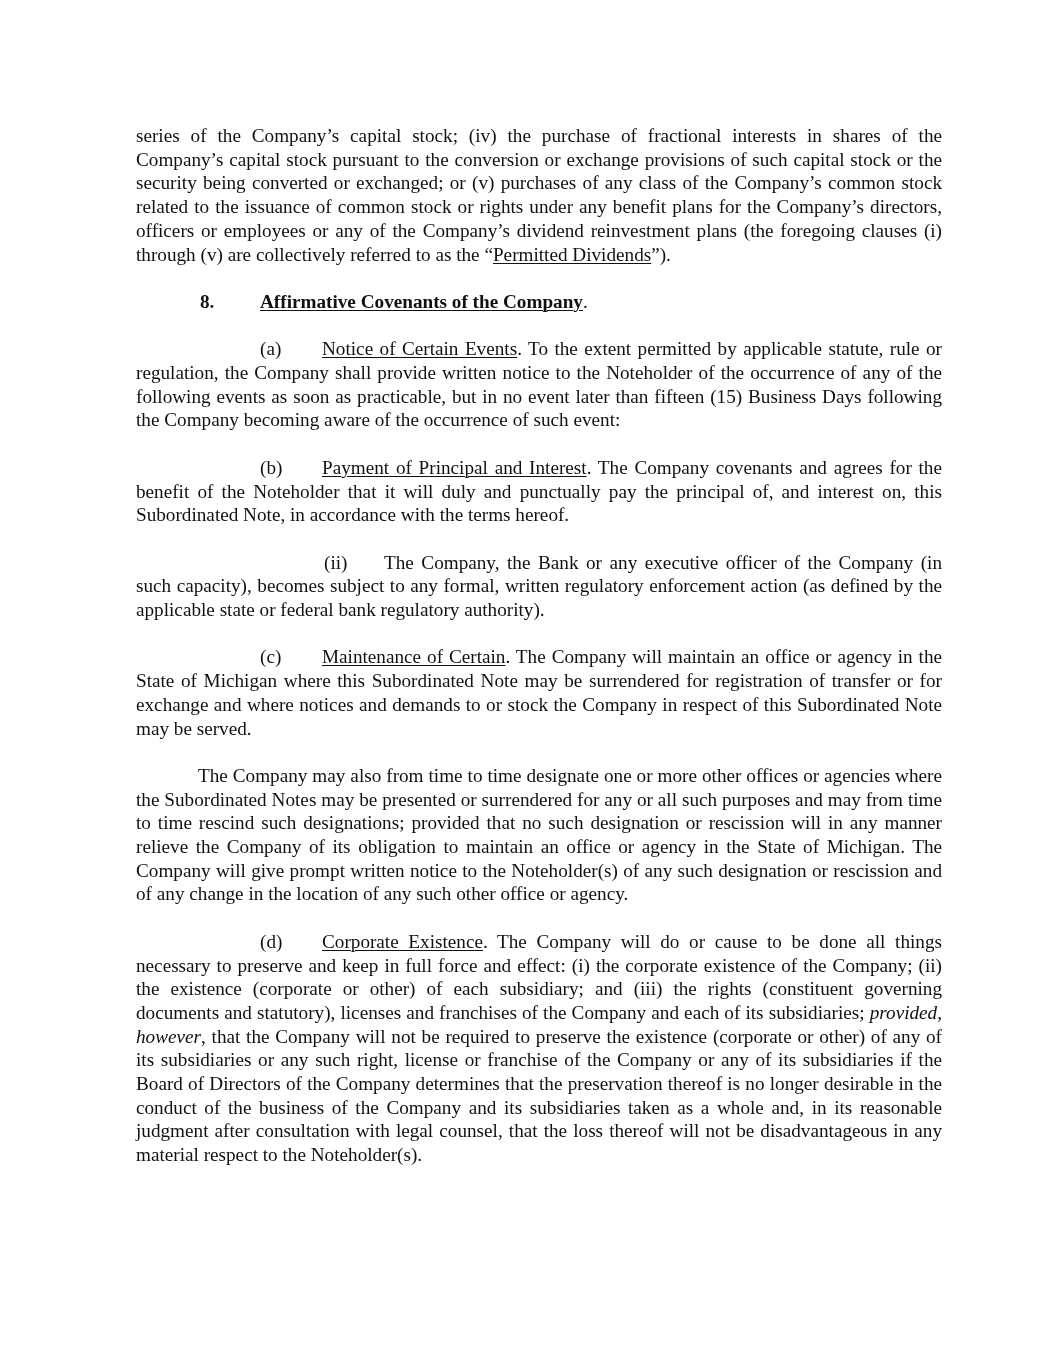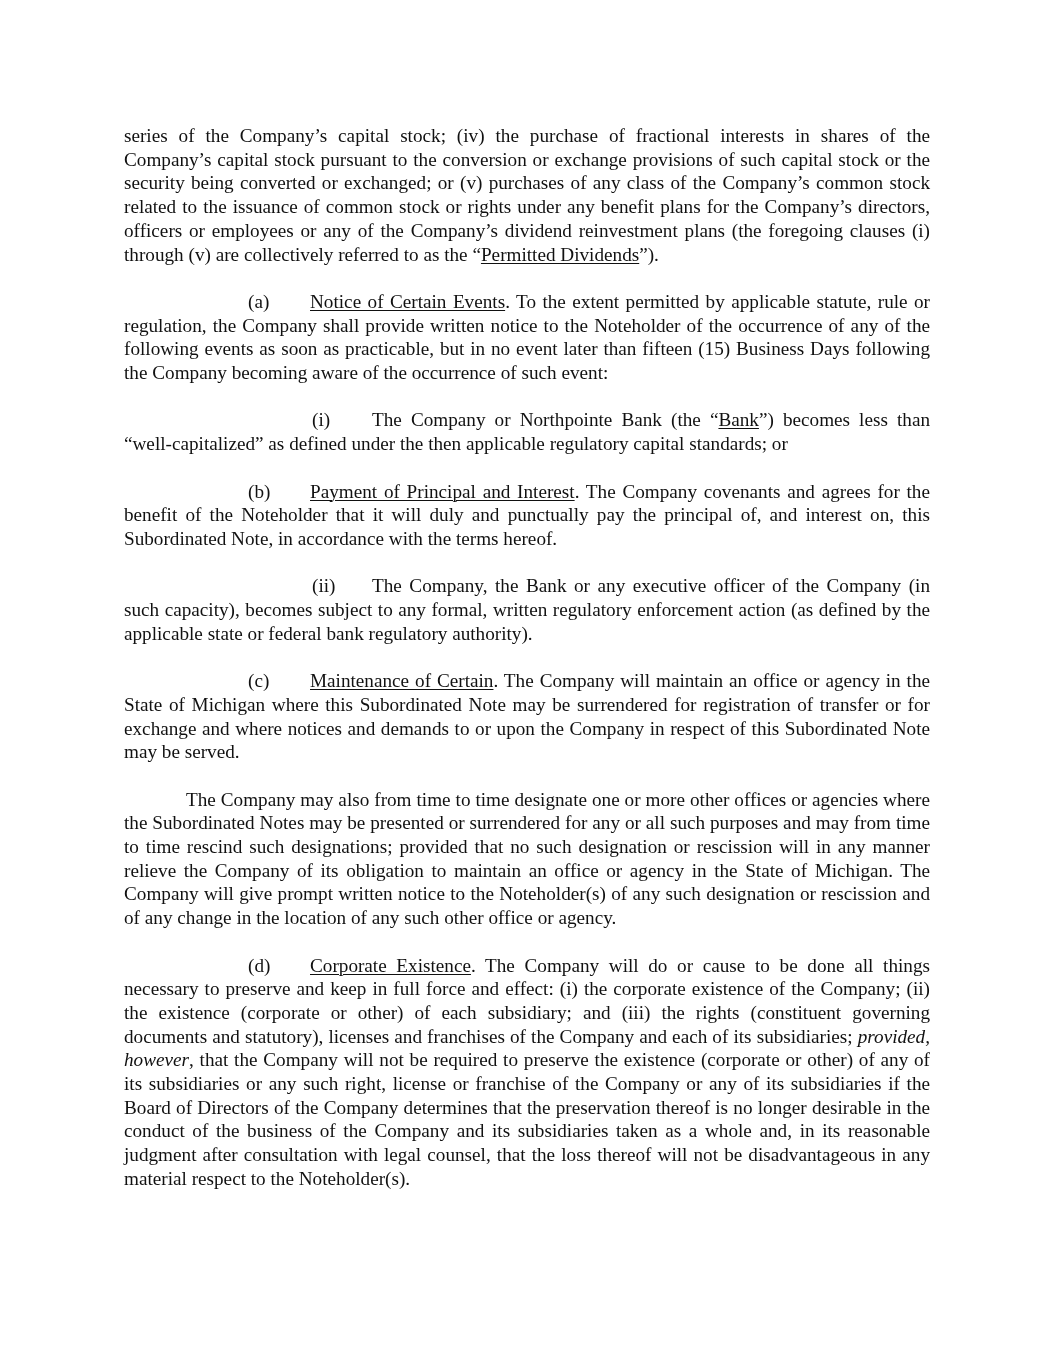--- a/index.html
+++ b/index.html
@@ -1,19 +1,19 @@
 <!DOCTYPE html>
 <html><head>
 <meta charset="utf-8">
 <style>
   html, body { margin: 0; padding: 0; background: #ffffff; }
   body { width: 1055px; height: 1365px; position: relative; overflow: hidden; }
   .page {
     position: absolute;
-    left: 124px;
+    left: 136px;
     top: 124px;
     width: 806px;
     font-family: "Liberation Serif", serif;
     font-size: 19.2px;
     line-height: 23.7px;
     color: #111111;
   }
   p { margin: 0; text-align: justify; }
   .gap { margin-top: 23.7px; }
   .u { text-decoration: underline; text-underline-offset: 2px; text-decoration-thickness: 1px; }
@@ -26,28 +26,28 @@
   .para { text-indent: 62px; }
   .it { font-style: italic; }
 </style>
 </head>
 <body>
 
 <div class="page">
 
   <p><span>series of the Company’s capital stock; (iv) the purchase of fractional interests in shares of the Company’s capital stock pursuant to the conversion or exchange provisions of such capital stock or the security being converted or exchanged; or (v) purchases of any class of the Company’s common stock related to the issuance of common stock or rights under any benefit plans for the Company’s directors, officers or employees or any of the Company’s dividend reinvestment plans (the foregoing clauses (i) through (v) are collectively referred to as the “</span><span class="u">Permitted Dividends</span><span>”).</span></p>
 
+  <p class="gap heading"><span class="num">8.</span><span class="u">Affirmative Covenants of the Company</span><span style="font-weight:normal">.</span></p>
 
   <p class="gap sub"><span class="lbl">(a)</span><span class="u">Notice of Certain Events</span><span>.  To the extent permitted by applicable statute, rule or regulation, the Company shall provide written notice to the Noteholder of the occurrence of any of the following events as soon as practicable, but in no event later than fifteen (15) Business Days following the Company becoming aware of the occurrence of such event:</span></p>
 
-  <p class="gap subsub"><span class="lbl">(i)</span><span>The Company or Northpointe Bank (the “</span><span class="u">Bank</span><span>”) becomes less than “well-capitalized” as defined under the then applicable regulatory capital standards; or</span></p>
 
   <p class="gap sub"><span class="lbl">(b)</span><span class="u">Payment of Principal and Interest</span><span>. The Company covenants and agrees for the benefit of the Noteholder that it will duly and punctually pay the principal of, and interest on, this Subordinated Note, in accordance with the terms hereof.</span></p>
 
   <p class="gap subsub"><span class="lbl">(ii)</span><span>The Company, the Bank or any executive officer of the Company (in such capacity), becomes subject to any formal, written regulatory enforcement action (as defined by the applicable state or federal bank regulatory authority).</span></p>
 
-  <p class="gap sub"><span class="lbl">(c)</span><span class="u">Maintenance of Certain</span><span>. The Company will maintain an office or agency in the State of Michigan where this Subordinated Note may be surrendered for registration of transfer or for exchange and where notices and demands to or upon the Company in respect of this Subordinated Note may be served.</span></p>
+  <p class="gap sub"><span class="lbl">(c)</span><span class="u">Maintenance of Certain</span><span>. The Company will maintain an office or agency in the State of Michigan where this Subordinated Note may be surrendered for registration of transfer or for exchange and where notices and demands to or stock the Company in respect of this Subordinated Note may be served.</span></p>
 
   <p class="gap para">The Company may also from time to time designate one or more other offices or agencies where the Subordinated Notes may be presented or surrendered for any or all such purposes and may from time to time rescind such designations; provided that no such designation or rescission will in any manner relieve the Company of its obligation to maintain an office or agency in the State of Michigan.  The Company will give prompt written notice to the Noteholder(s) of any such designation or rescission and of any change in the location of any such other office or agency.</p>
 
   <p class="gap sub"><span class="lbl">(d)</span><span class="u">Corporate Existence</span><span>. The Company will do or cause to be done all things necessary to preserve and keep in full force and effect: (i) the corporate existence of the Company; (ii) the existence (corporate or other) of each subsidiary; and (iii) the rights (constituent governing documents and statutory), licenses and franchises of the Company and each of its subsidiaries; </span><span class="it">provided, however</span><span>, that the Company will not be required to preserve the existence (corporate or other) of any of its subsidiaries or any such right, license or franchise of the Company or any of its subsidiaries if the Board of Directors of the Company determines that the preservation thereof is no longer desirable in the conduct of the business of the Company and its subsidiaries taken as a whole and, in its reasonable judgment after consultation with legal counsel, that the loss thereof will not be disadvantageous in any material respect to the Noteholder(s).</span></p>
 
 </div>
 
 </body></html>

